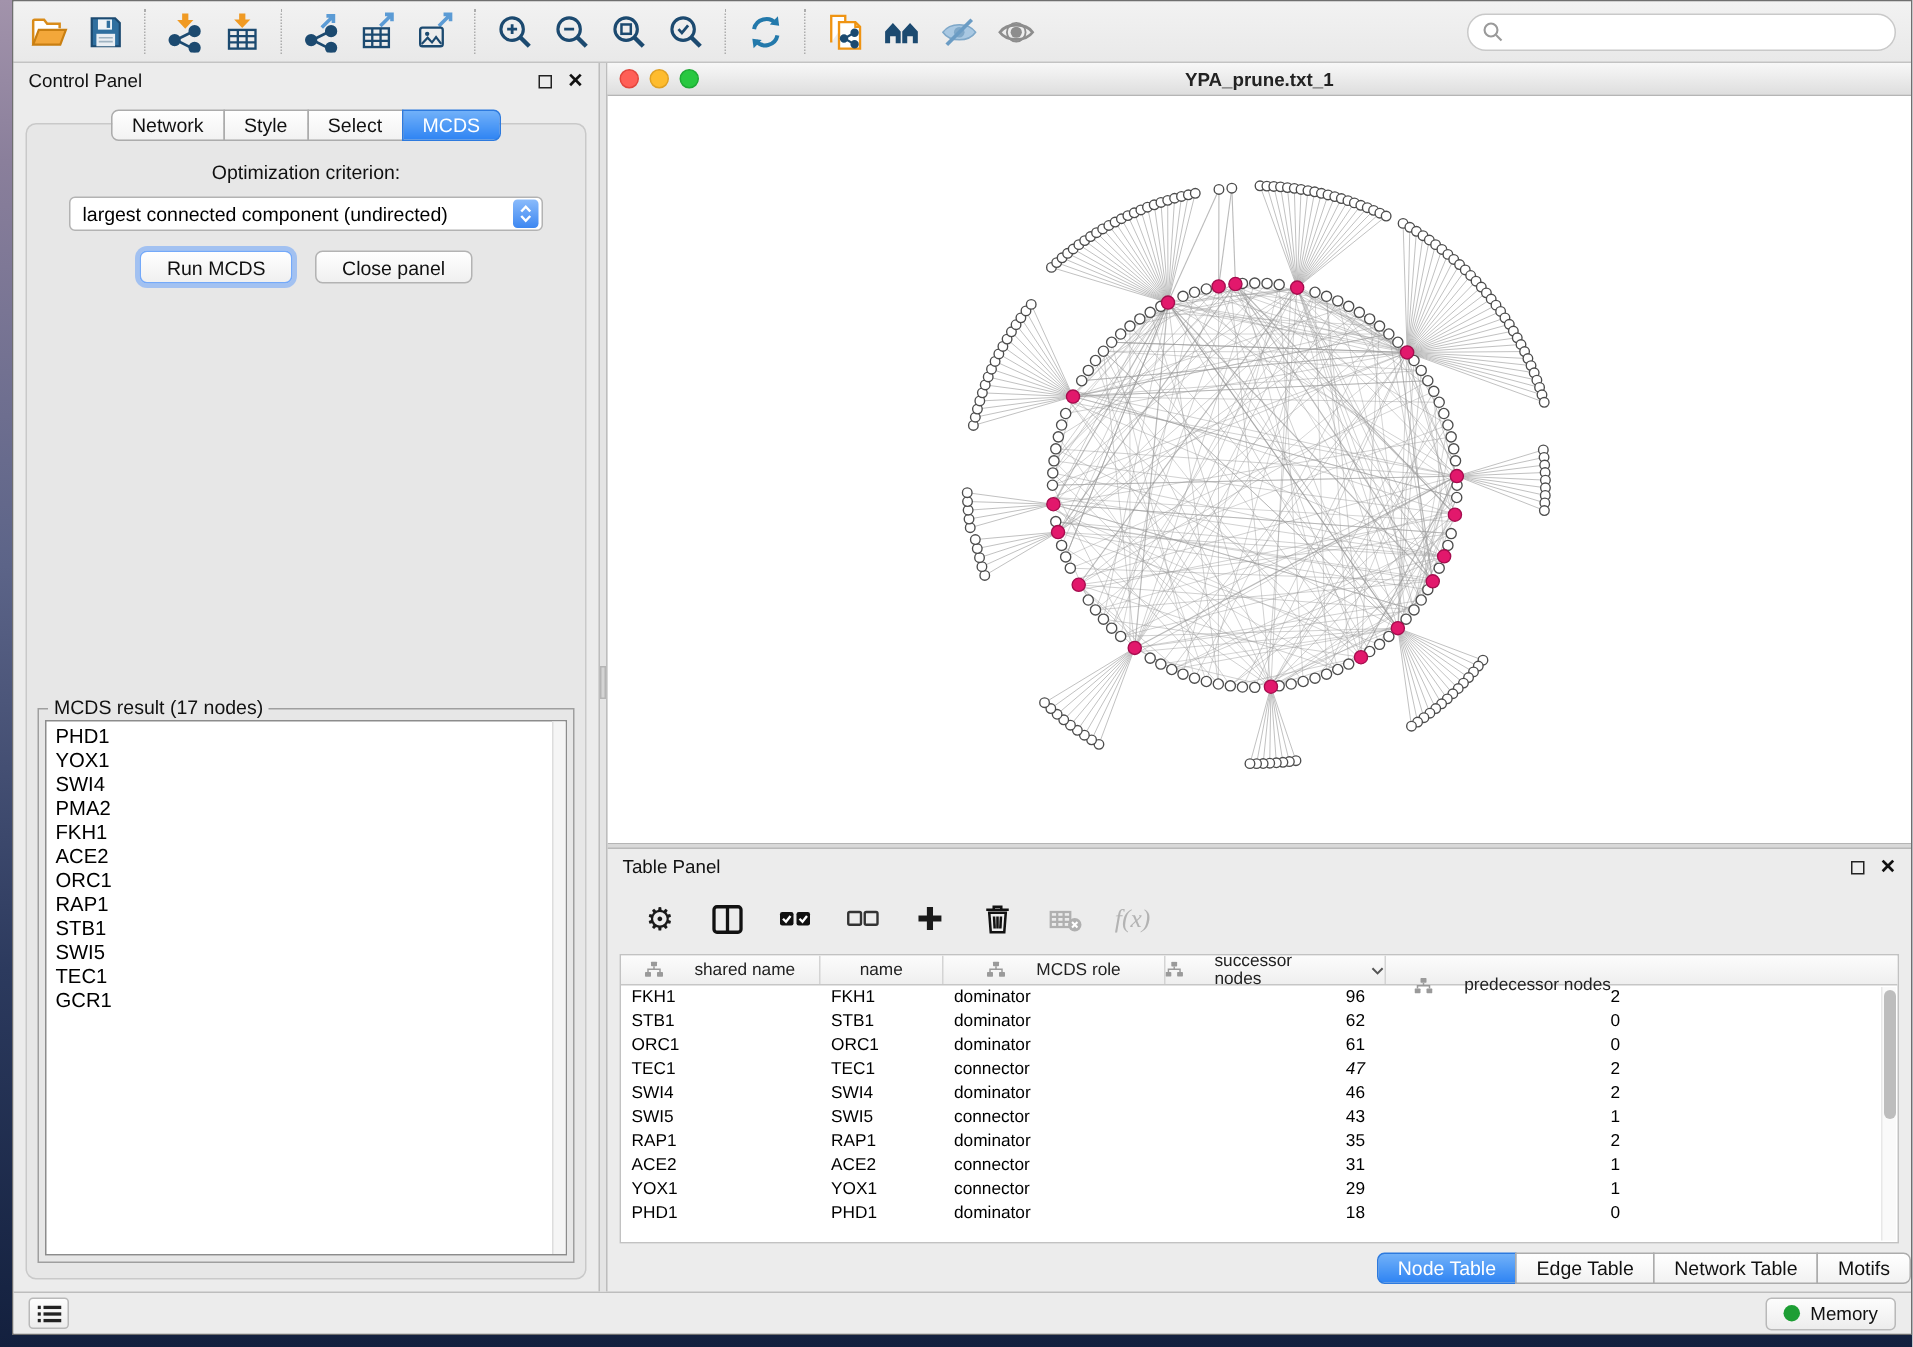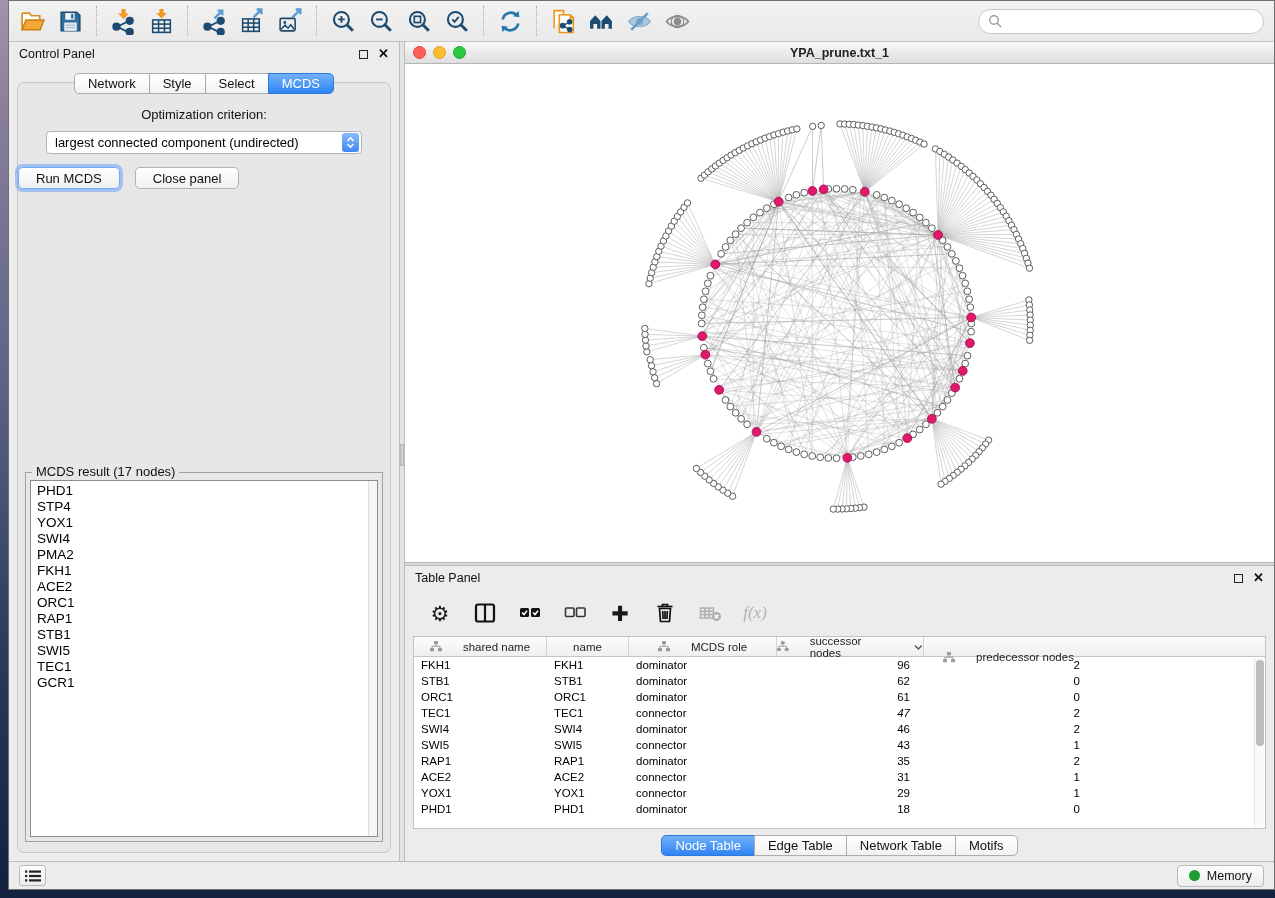--- a/index.html
+++ b/index.html
@@ -50,21 +50,21 @@
   .cp-tabs { justify-content:center; display:flex; position:relative; z-index:2; margin-top:7px;
     margin-bottom:-12px; }
   .cp-body { flex:1; margin:0 8px 8px; border:1px solid #c9c9c9; border-radius:7px; background:#e7e7e7;
     display:flex; flex-direction:column; padding-top:24px; min-height:0; }
   .opt-label { text-align:center; font-size:13px; color:#111; }
   .select { width:316px; height:23px; margin:9px auto 0; background:#fff; border:1px solid #b3b3b3;
     border-radius:4px; display:flex; align-items:center; }
   .select-text { flex:1; font-size:13px; padding:0 8px; white-space:nowrap; overflow:hidden; }
   .select-step { width:17px; height:19px; margin-right:2px; border-radius:3px;
     background:linear-gradient(#8abbfb,#3d87f1); display:flex; align-items:center; justify-content:center; }
-  .cp-btnrow { display:flex; gap:15px; margin-top:13px; }
+  .cp-btnrow { display:flex; justify-content:center; gap:15px; margin-top:13px; }
   .mac-btn { height:22px; padding:0 17px; font-size:13px; font-family:"Liberation Sans",sans-serif;
     background:linear-gradient(#ffffff,#f0f0f0); border:1px solid #b3b3b3; border-radius:5px; color:#111; }
   .mac-btn.focus { box-shadow:0 0 0 3px rgba(116,169,249,.6); border-color:#74a9f9; }
   .cp-spacer { flex:1; }
   .fieldset { margin:0 7px 10px; height:370px; flex:0 0 370px; border:1px solid #9f9f9f; position:relative; }
   .legend { position:absolute; top:-9px; left:6px; background:#e7e7e7; padding:0 4px; font-size:13px; color:#111; }
   .mcds-list { position:absolute; top:7px; left:4px; right:4px; bottom:4px; background:#fff;
     border:1px solid #8c8c8c; overflow:hidden; padding-top:2px; }
   .mcds-item { font-size:13.5px; line-height:16px; padding-left:6px; color:#000; }
   .mcds-scroll { position:absolute; top:8px; right:5px; bottom:5px; width:9px; background:#f5f5f5;
@@ -98,21 +98,21 @@
   .th { display:flex; align-items:center; justify-content:center; gap:21px; font-size:11.5px; color:#222;
     border-right:1px solid #d4d4d4; }
   .th.filler { flex:1; border-right:none; }
   .trow { display:flex; height:16px; }
   .td { font-size:11.5px; color:#000; line-height:16px; white-space:nowrap; overflow:hidden; }
   .td.left { padding-left:7px; text-align:left; }
   .td.right { padding-right:14px; text-align:right; }
   .tscroll { position:absolute; top:21px; right:1px; bottom:1px; width:10px; background:#fafafa;
     border-left:1px solid #e8e8e8; }
   .tthumb { width:8px; margin:2px auto 0; height:86px; background:#bdbdbd; border-radius:4px; }
-  .tbl-tabs-row { height:32px; flex:0 0 32px; display:flex; align-items:center; justify-content:center; }
+  .tbl-tabs-row { height:32px; flex:0 0 32px; display:flex; align-items:center; justify-content:flex-end; }
 
   
   .statusbar { height:28px; flex:0 0 28px; border-top:1px solid #bdbdbd; background:#ececec;
     display:flex; align-items:center; padding:0 10px; }
   .status-list-btn { width:27px; height:21px; background:linear-gradient(#fdfdfd,#ededed);
     border:1px solid #b9b9b9; border-radius:3px; display:flex; align-items:center; justify-content:center; }
   .memory-btn { margin-left:auto; height:22px; display:flex; align-items:center; gap:7px; padding:0 11px;
     background:linear-gradient(#fdfdfd,#ededed); border:1px solid #b9b9b9; border-radius:4px;
     font-size:12.5px; font-family:"Liberation Sans",sans-serif; color:#111; }
   .mem-dot { width:11px; height:11px; border-radius:50%; background:#1d9e34; display:inline-block; }
@@ -315,21 +315,20 @@
         </div>
         <div class="cp-btnrow">
           <button class="mac-btn focus">Run MCDS</button>
           <button class="mac-btn">Close panel</button>
         </div>
         <div class="cp-spacer"></div>
         <div class="fieldset">
           <span class="legend">MCDS result (17 nodes)</span>
           <div class="mcds-list">
                 <div class="mcds-item">PHD1</div>
-                <div class="mcds-item">STP4</div>
                 <div class="mcds-item">YOX1</div>
                 <div class="mcds-item">SWI4</div>
                 <div class="mcds-item">PMA2</div>
                 <div class="mcds-item">FKH1</div>
                 <div class="mcds-item">ACE2</div>
                 <div class="mcds-item">ORC1</div>
                 <div class="mcds-item">RAP1</div>
                 <div class="mcds-item">STB1</div>
                 <div class="mcds-item">SWI5</div>
                 <div class="mcds-item">TEC1</div>

